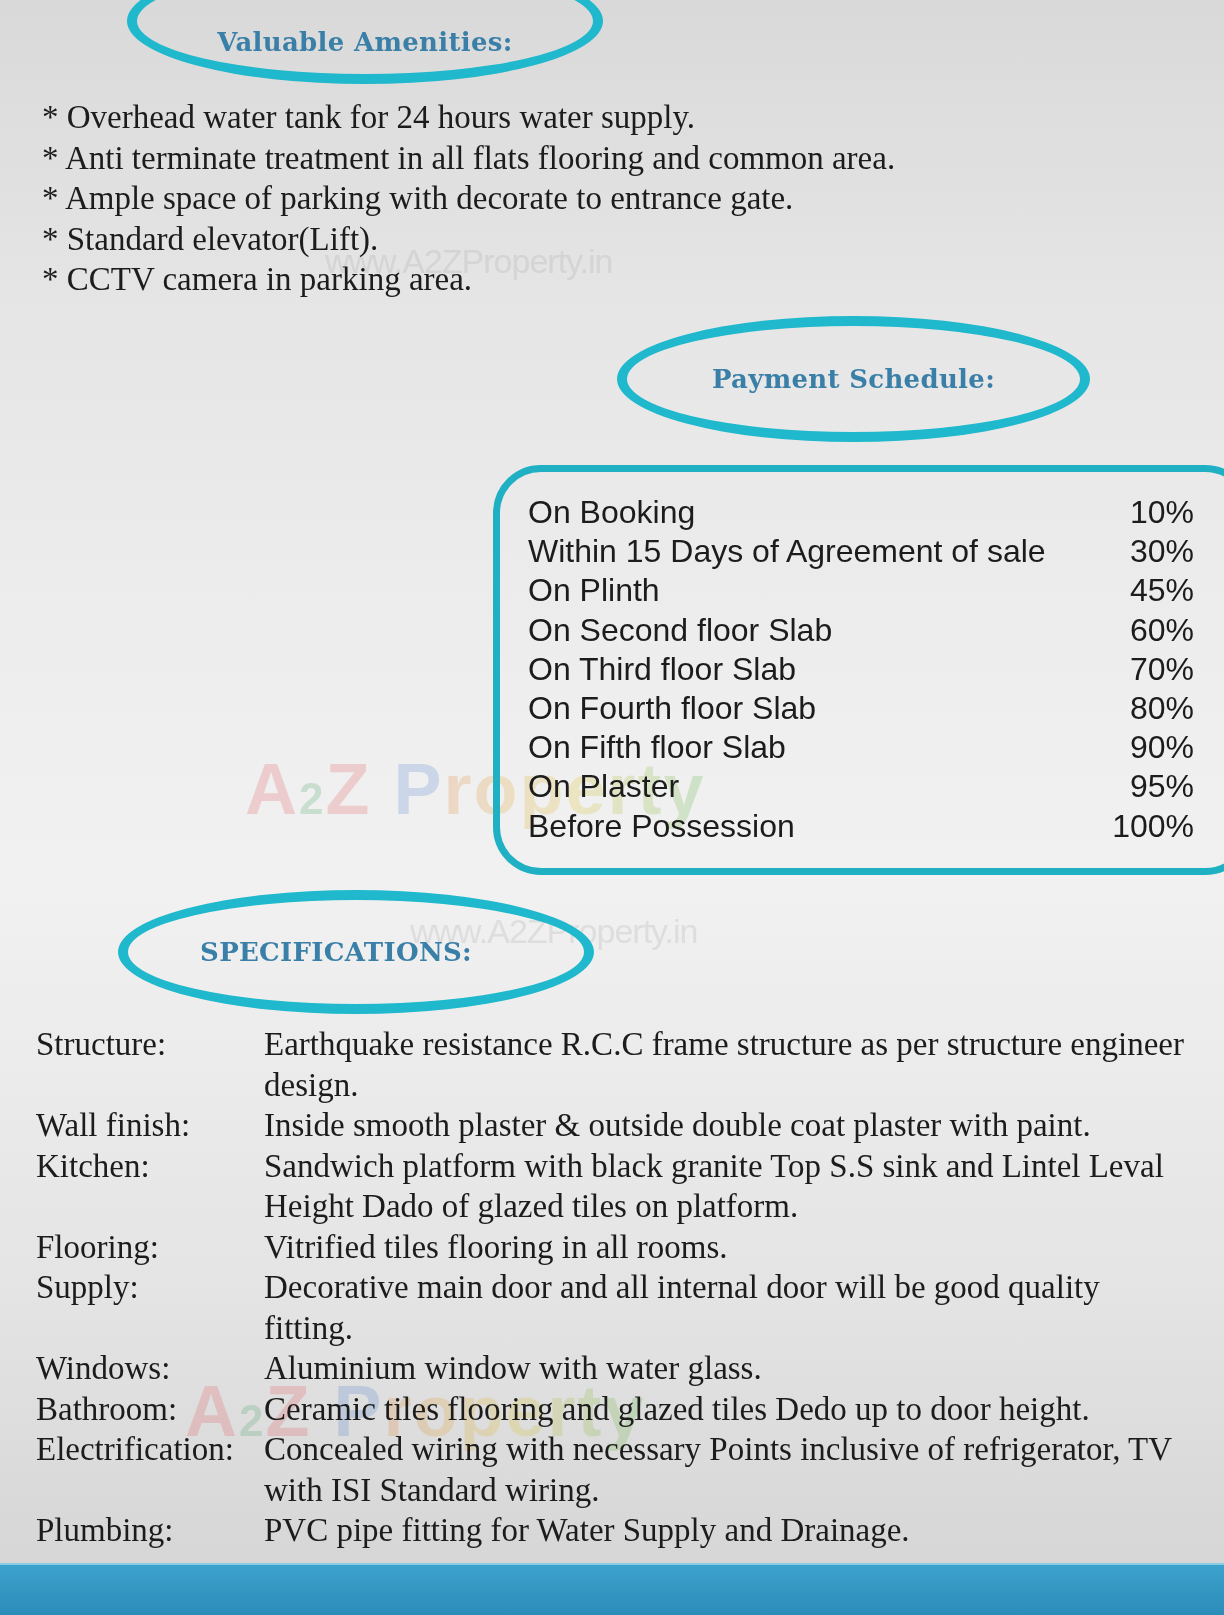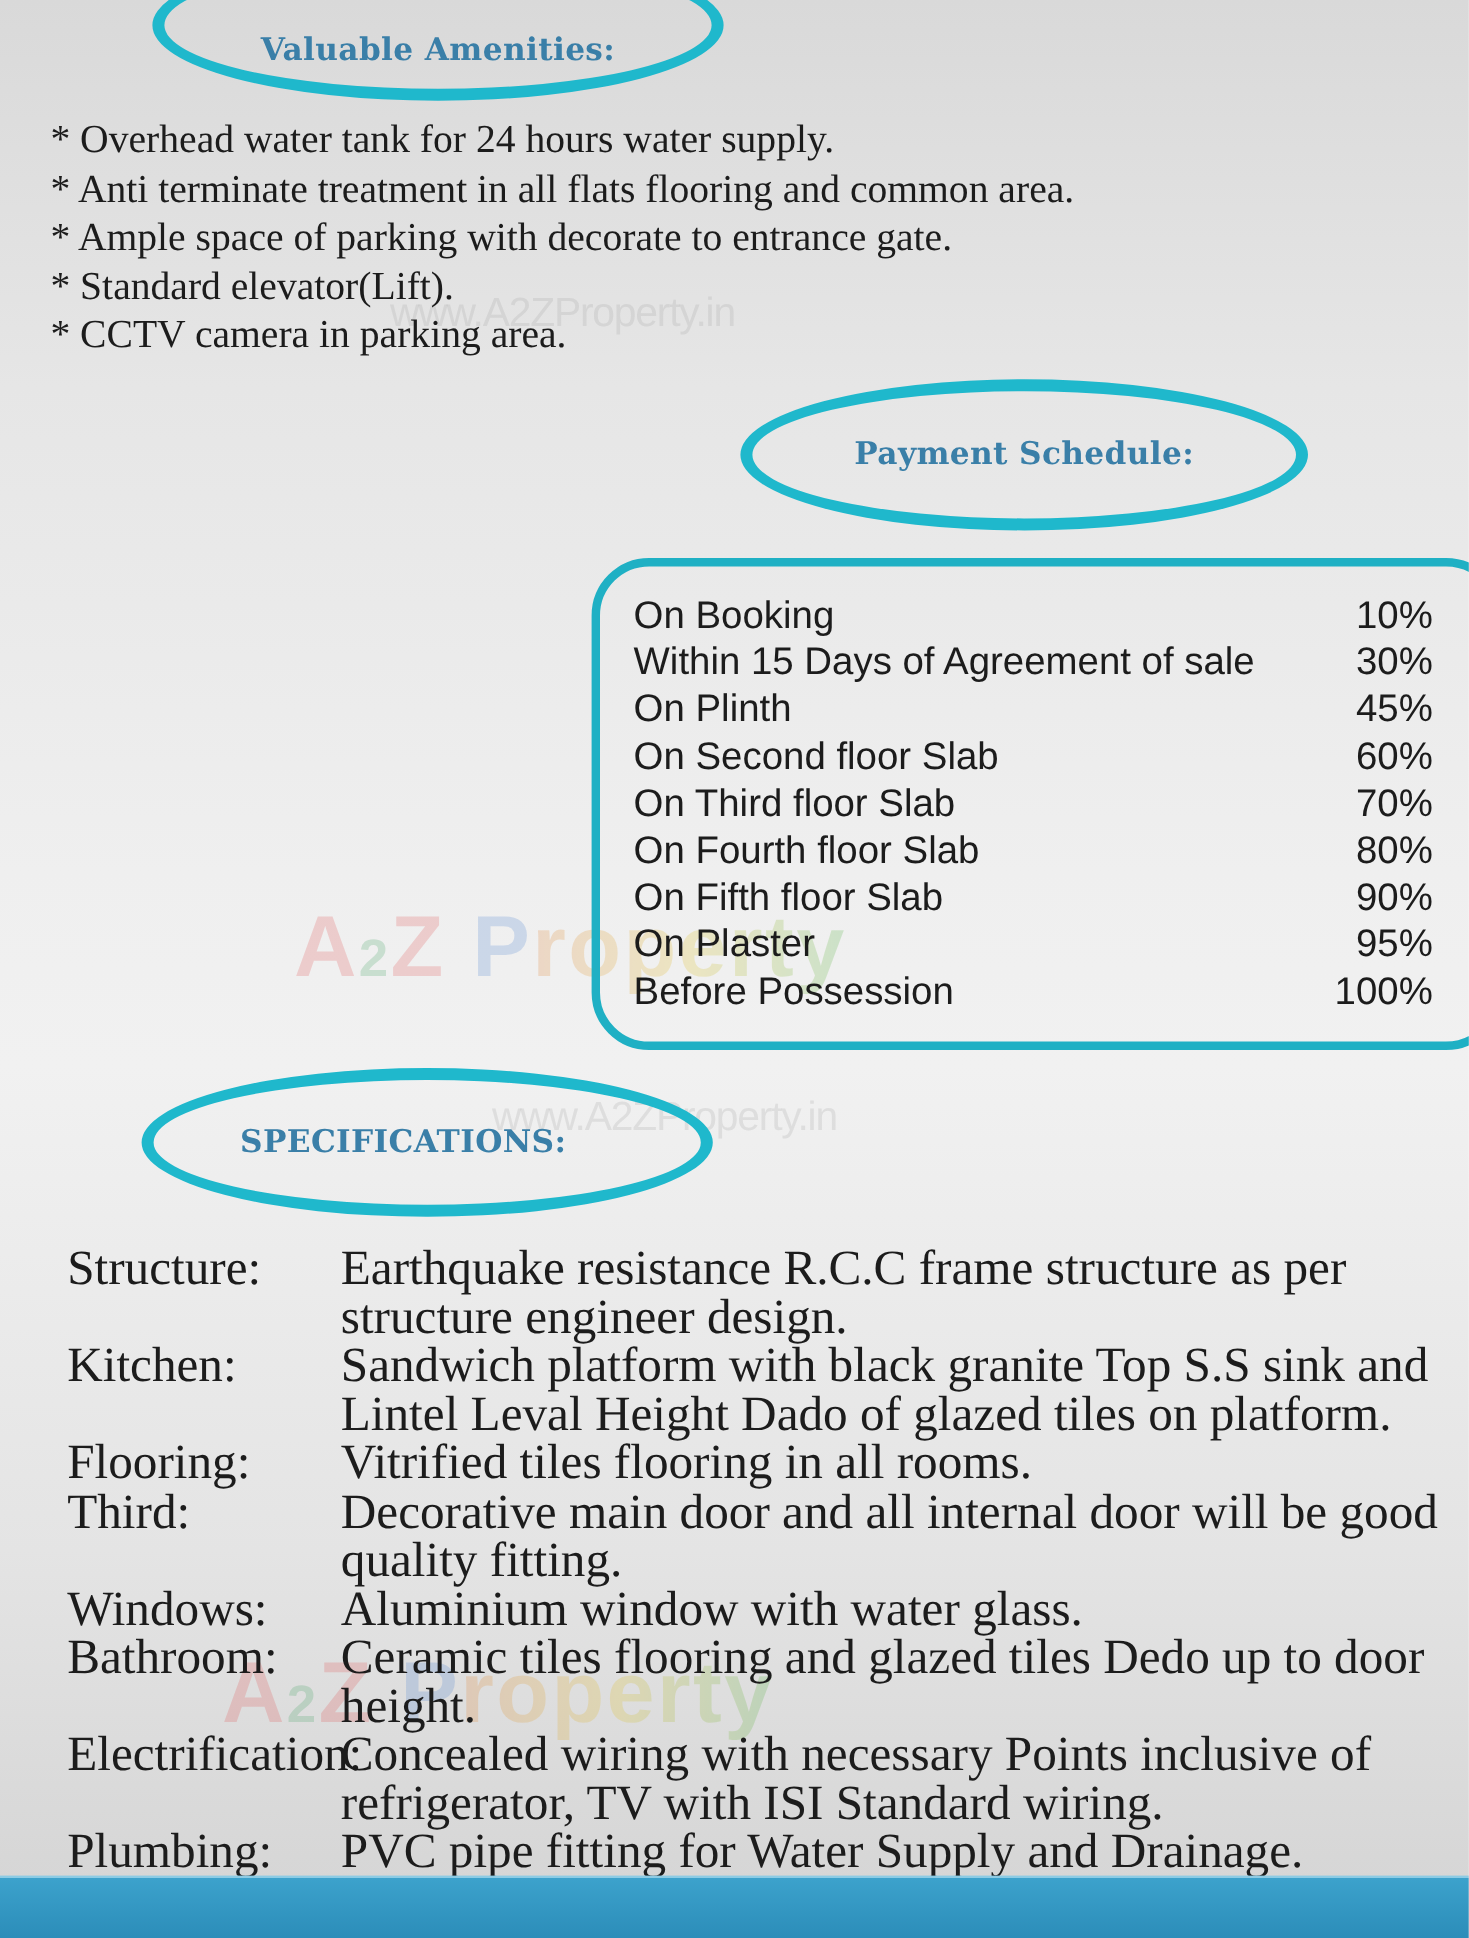--- a/index.html
+++ b/index.html
@@ -33,21 +33,21 @@
   .pay-box {
     position:absolute; left:493px; top:465px; width:760px; height:410px;
     border:7px solid #1fb0c4; border-radius:48px; box-sizing:border-box;
   }
   .pay-table {
     position:absolute; left:528px; top:493px; width:666px;
     font-family:"Liberation Sans", sans-serif; font-size:32px; line-height:39.2px;
   }
   .pay-row { display:flex; justify-content:space-between; white-space:nowrap; }
   .spec-table {
-    position:absolute; left:56px; top:1024px; font-size:41px; line-height:40.5px;margin-top:12px;
+    position:absolute; left:36px; top:1024px; font-size:33px; line-height:40.5px;
   }
   .spec-row { display:flex; }
   .spec-label { width:228px; flex:none; white-space:nowrap; }
   .spec-value { width:930px; }
   .footer-bar {
     position:absolute; left:0; top:1563px; width:1224px; height:52px;
     background: linear-gradient(180deg, #3ca2cc 0%, #2b8cb8 100%);
     border-top:2px solid #8ccbe4;
   }
 </style>
@@ -125,29 +125,33 @@
 <div class="oval" style="left:118px; top:890px; width:476px; height:124px;">
   <span class="oval-title" style="margin-right:40px;">SPECIFICATIONS:</span>
 </div>
 
 <div class="spec-table">
   <div class="spec-row">
       <span class="spec-label">Structure:</span>
       <span class="spec-value">Earthquake resistance R.C.C frame structure as per structure engineer design.</span>
     </div>
   <div class="spec-row">
+      <span class="spec-label">Wall finish:</span>
+      <span class="spec-value">Inside smooth plaster &amp; outside double coat plaster with paint.</span>
+    </div>
+  <div class="spec-row">
       <span class="spec-label">Kitchen:</span>
       <span class="spec-value">Sandwich platform with black granite Top S.S sink and Lintel Leval Height Dado of glazed tiles on platform.</span>
     </div>
   <div class="spec-row">
       <span class="spec-label">Flooring:</span>
       <span class="spec-value">Vitrified tiles flooring in all rooms.</span>
     </div>
   <div class="spec-row">
-      <span class="spec-label">Third:</span>
+      <span class="spec-label">Supply:</span>
       <span class="spec-value">Decorative main door and all internal door will be good quality fitting.</span>
     </div>
   <div class="spec-row">
       <span class="spec-label">Windows:</span>
       <span class="spec-value">Aluminium window with water glass.</span>
     </div>
   <div class="spec-row">
       <span class="spec-label">Bathroom:</span>
       <span class="spec-value">Ceramic tiles flooring and glazed tiles Dedo up to door height.</span>
     </div>

